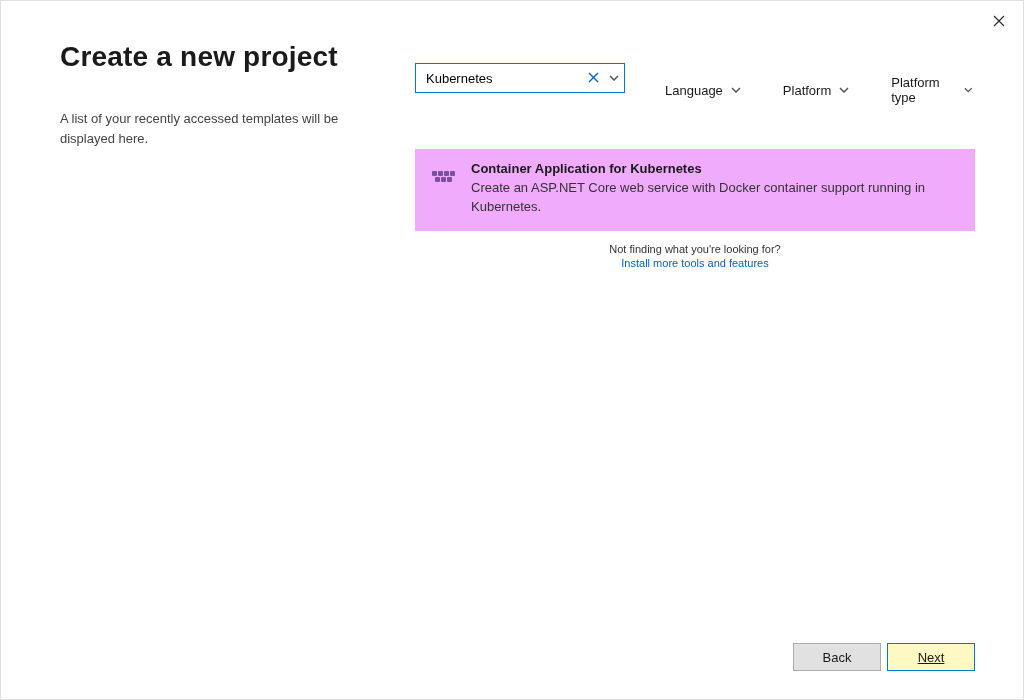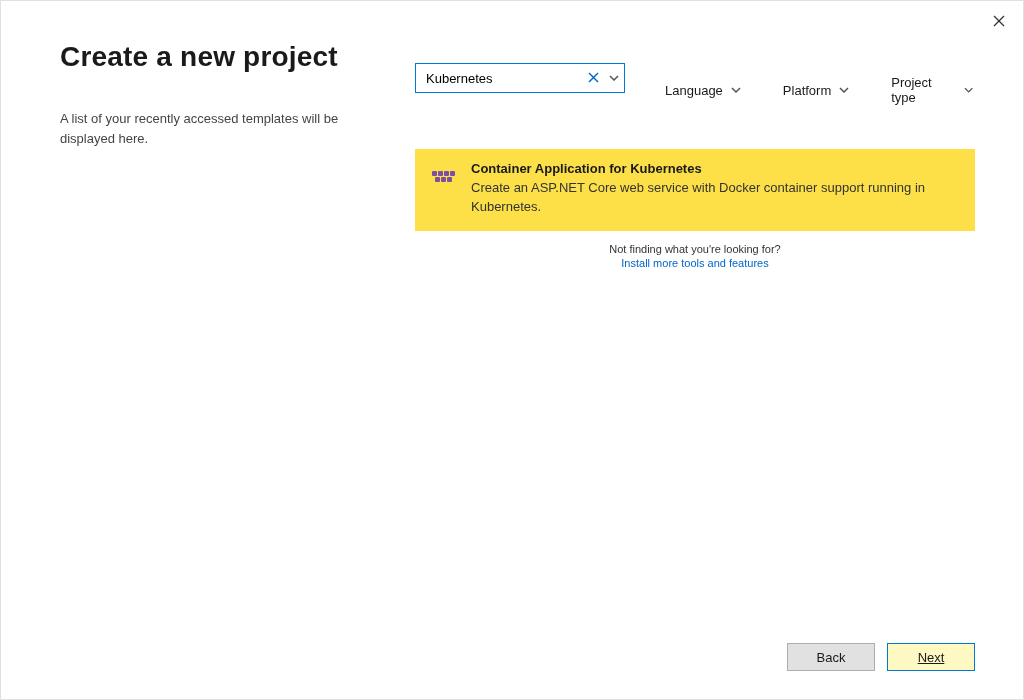--- a/index.html
+++ b/index.html
@@ -114,21 +114,21 @@
       cursor: pointer;
       padding: 4px 2px;
       margin-left: 18px;
       margin-top: 24px;
     }
     .filter-dropdown svg {
       width: 10px;
       height: 6px;
     }
     .template-item {
-      background: #fde047;
+      background: #f0abfc;
       padding: 12px 16px 14px 16px;
       display: flex;
       gap: 14px;
       cursor: pointer;
     }
     .template-icon {
       width: 26px;
       height: 26px;
       flex-shrink: 0;
       margin-top: 2px;
@@ -161,21 +161,21 @@
     .not-finding-link {
       color: #0066cc;
       cursor: pointer;
       margin-top: 2px;
     }
     .footer {
       position: absolute;
       bottom: 28px;
       right: 48px;
       display: flex;
-      gap: 12px;
+      gap: 6px;
     }
     .btn {
       width: 88px;
       height: 28px;
       font-size: 13px;
       font-family: inherit;
       cursor: pointer;
       border: 1px solid #adadad;
       background: #e1e1e1;
       color: #1a1a1a;
@@ -232,21 +232,21 @@
       </div>
 
       <div class="filter-dropdown">
         <span>Platform</span>
         <svg viewBox="0 0 10 6">
           <polyline class="caret-down" points="1,1 5,5 9,1"></polyline>
         </svg>
       </div>
 
       <div class="filter-dropdown">
-        <span>Project type</span>
+        <span>Platform type</span>
         <svg viewBox="0 0 10 6">
           <polyline class="caret-down" points="1,1 5,5 9,1"></polyline>
         </svg>
       </div>
     </div>
 
     <div class="template-item">
       <div class="template-icon">
         <svg width="26" height="20" viewBox="0 0 26 20">
           <g fill="#7b4fa3">

